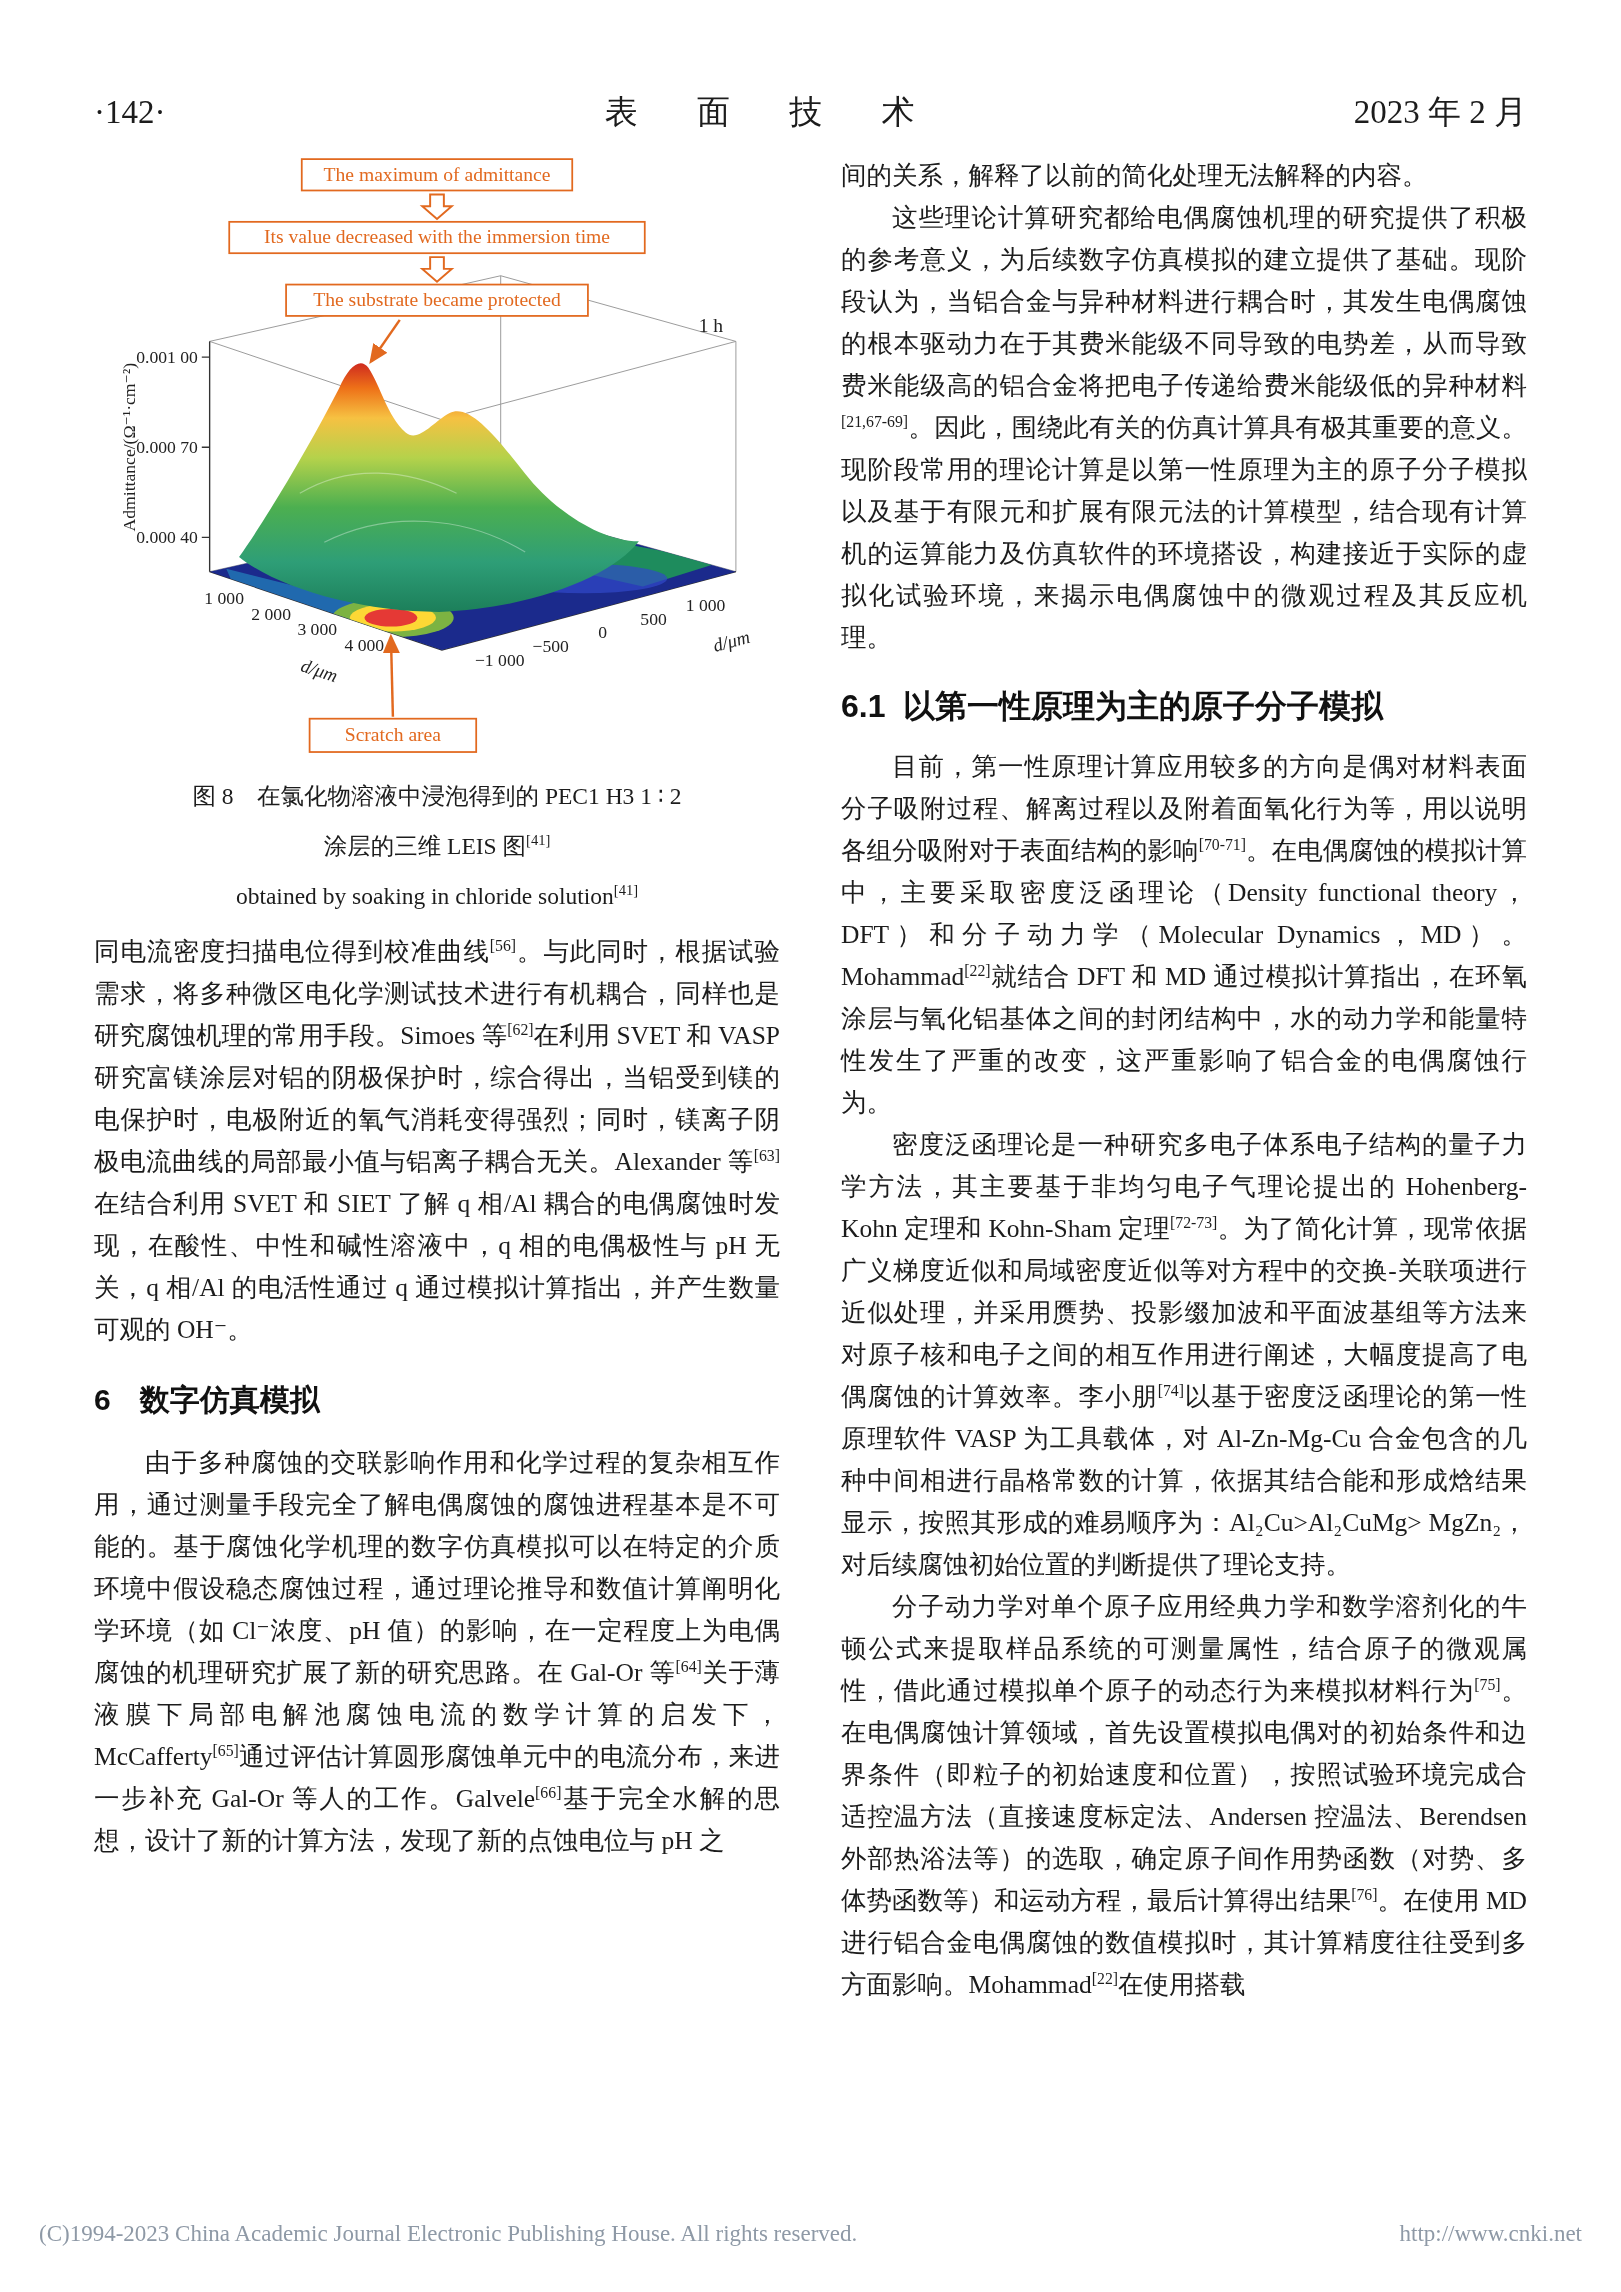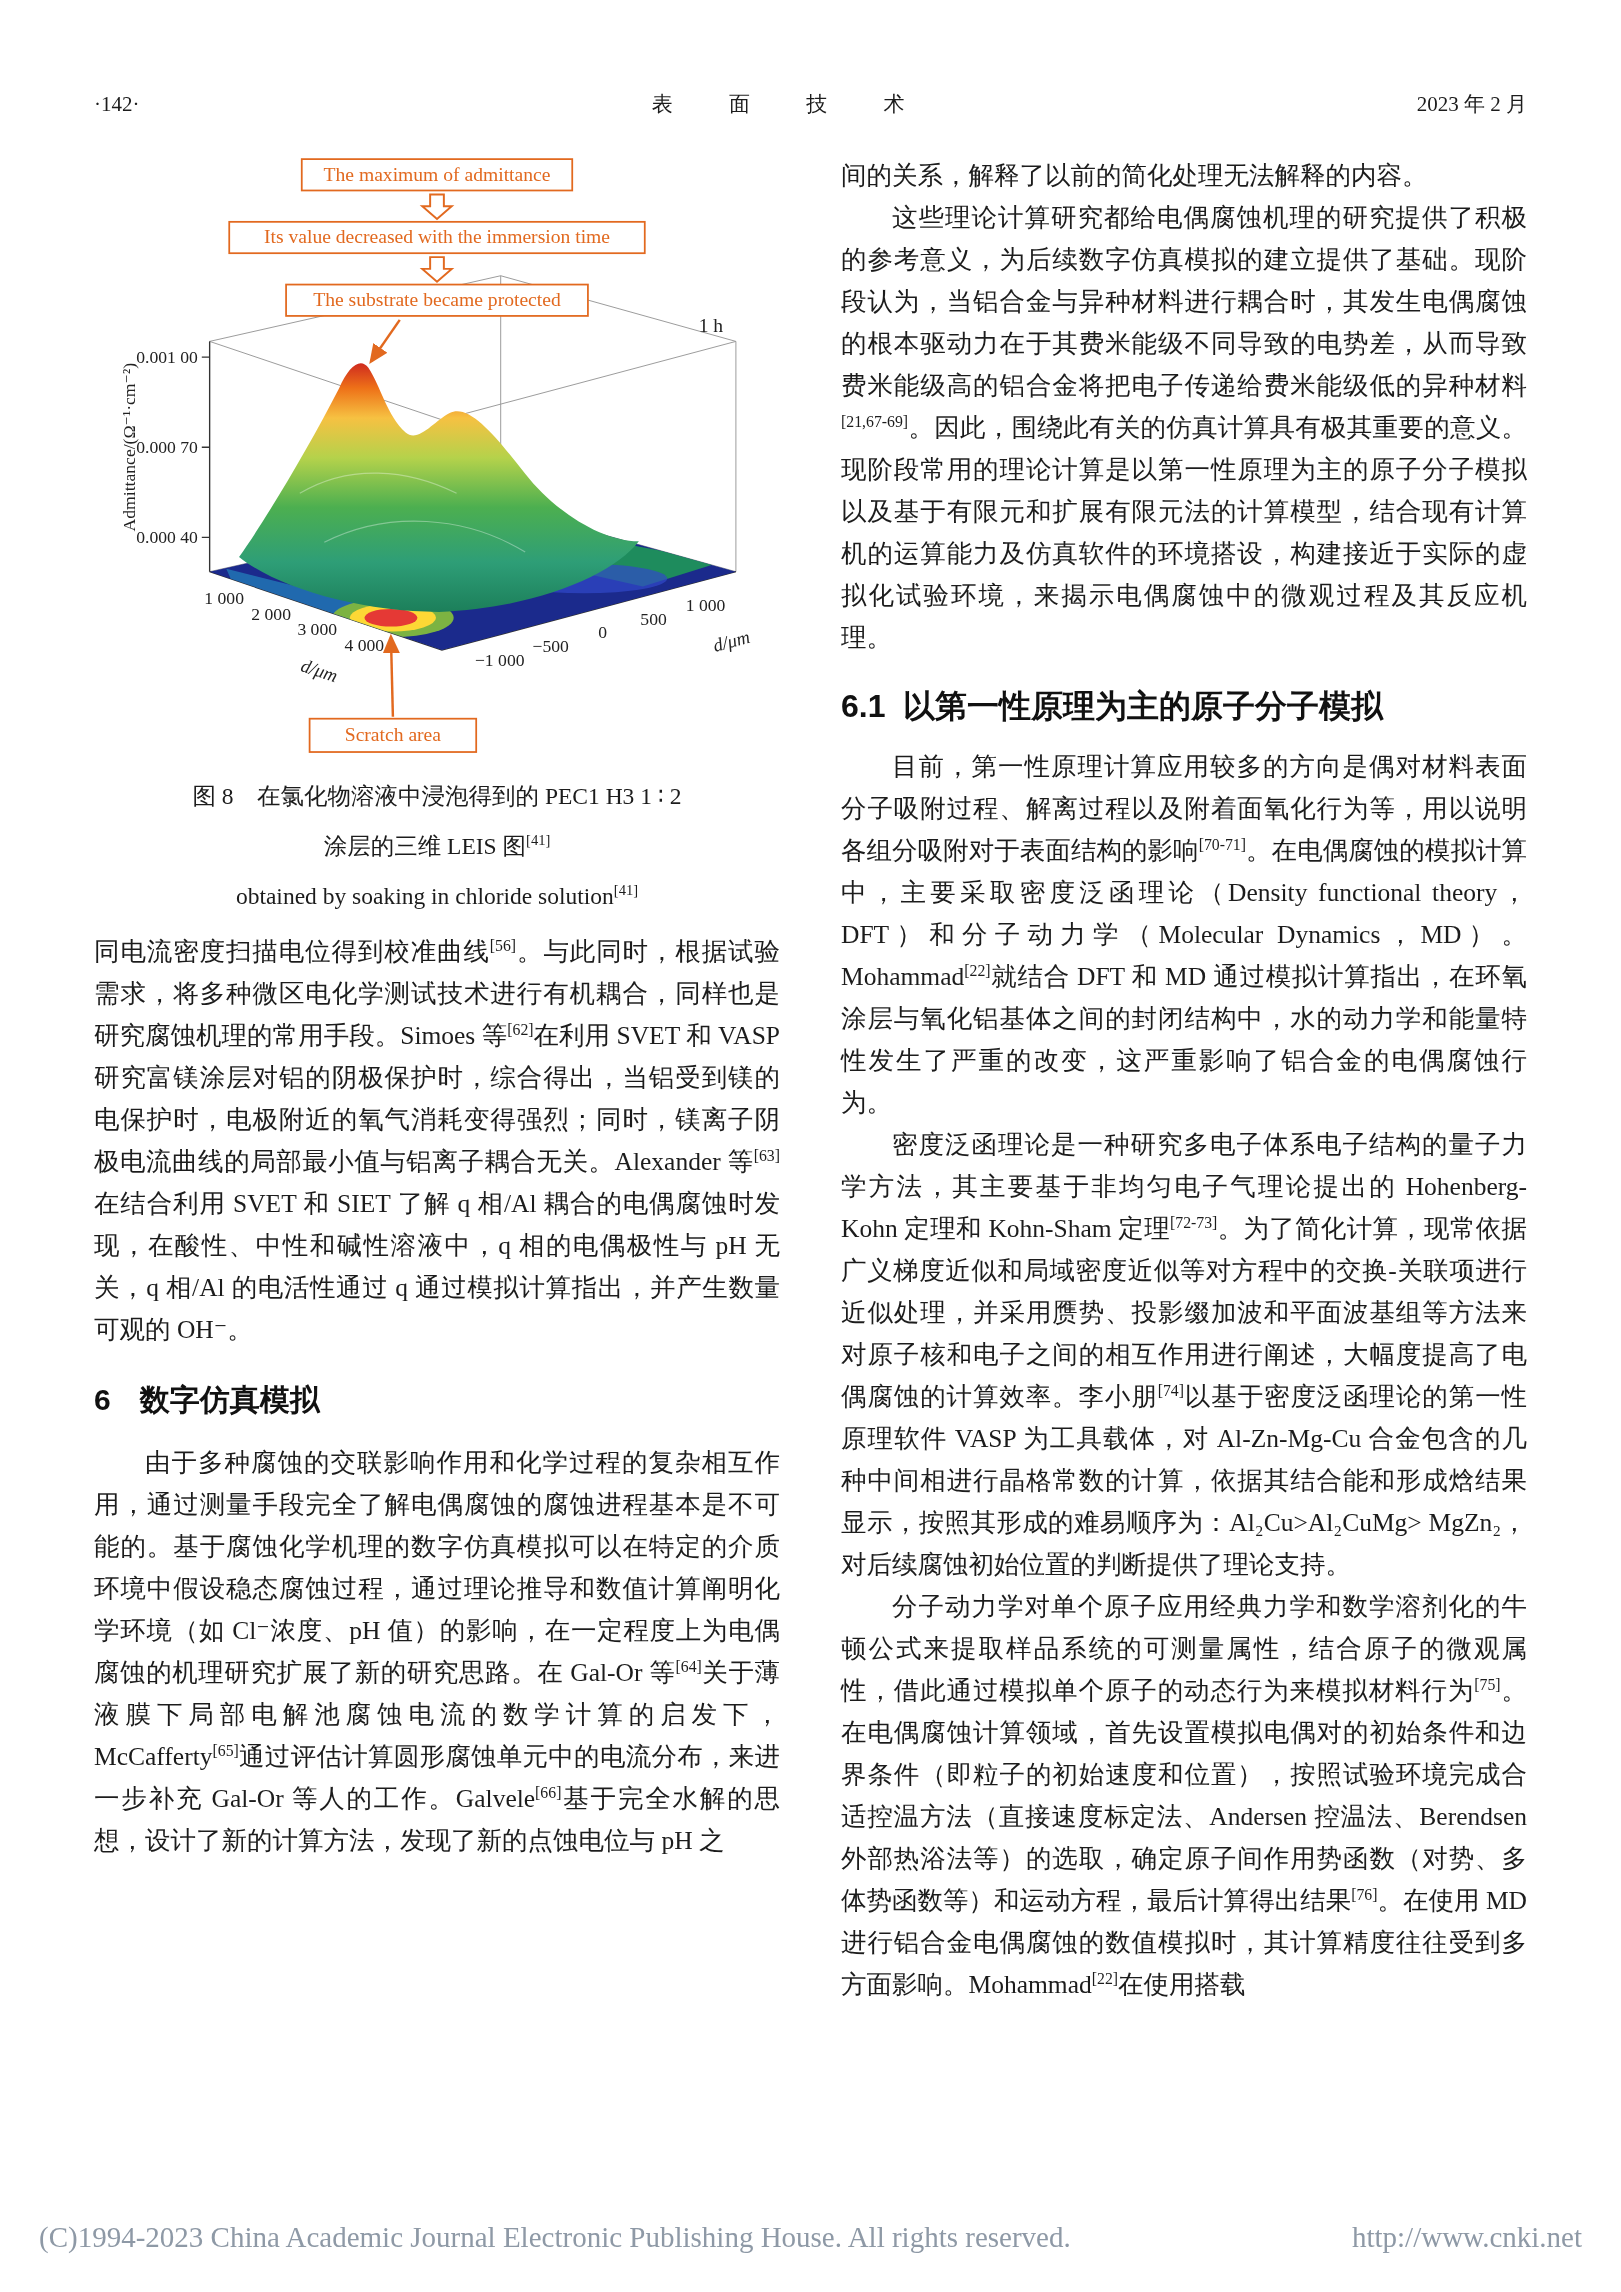--- a/index.html
+++ b/index.html
@@ -1,20 +1,20 @@
 <!DOCTYPE html>
 <html><head>
 <meta charset="utf-8">
 <style>
   html,body{margin:0;padding:0;background:#ffffff;}
   .page{position:relative;width:1621px;height:2293px;background:#ffffff;overflow:hidden;
         font-family:"Liberation Serif","DejaVu Serif",serif;color:#1c1c1c;}
   
   .header{position:absolute;top:90px;left:94px;width:1433px;display:flex;
-          justify-content:space-between;align-items:baseline;font-size:21px;}
+          justify-content:space-between;align-items:baseline;font-size:33px;}
   .journal-title{letter-spacing:25.5px;text-indent:25.5px;}
   
   .columns{position:absolute;top:155px;left:94px;width:1433px;display:flex;gap:61px;}
   .col{width:686px;}
   .para{font-size:25.5px;line-height:42px;text-align:justify;margin:0;}
   .indent{text-indent:51px;}
   sup{font-size:62%;line-height:0;}
   .h2{font-family:"Liberation Sans","DejaVu Sans",sans-serif;font-weight:bold;
       font-size:30px;margin:29px 0 21.6px;color:#111;}
   .h2 .h-num{margin-right:29px;}
@@ -26,21 +26,21 @@
   .fig-svg{display:block;margin:0 auto;}
   .cap{text-align:center;font-size:23.5px;line-height:34px;margin-top:16px;}
   .cap-block{margin:3.9px 0 17.6px;}
   
   text{font-family:"Liberation Serif","DejaVu Serif",serif;fill:#222;}
   .callout-text{fill:#e2691f;font-size:20px;}
   .tick{font-size:18px;}
   .axlab{font-size:19px;font-style:italic;}
   
   .footer{position:absolute;top:2221px;left:39px;width:1543px;display:flex;
-          justify-content:space-between;color:#8e99a6;font-size:29px;}
+          justify-content:space-between;color:#8e99a6;font-size:23px;}
 </style>
 </head>
 <body>
 
 <div class="page">
 
   <div class="header">
     <span>·142·</span>
     <span class="journal-title">表 面 技 术</span>
     <span>2023 年 2 月</span>

